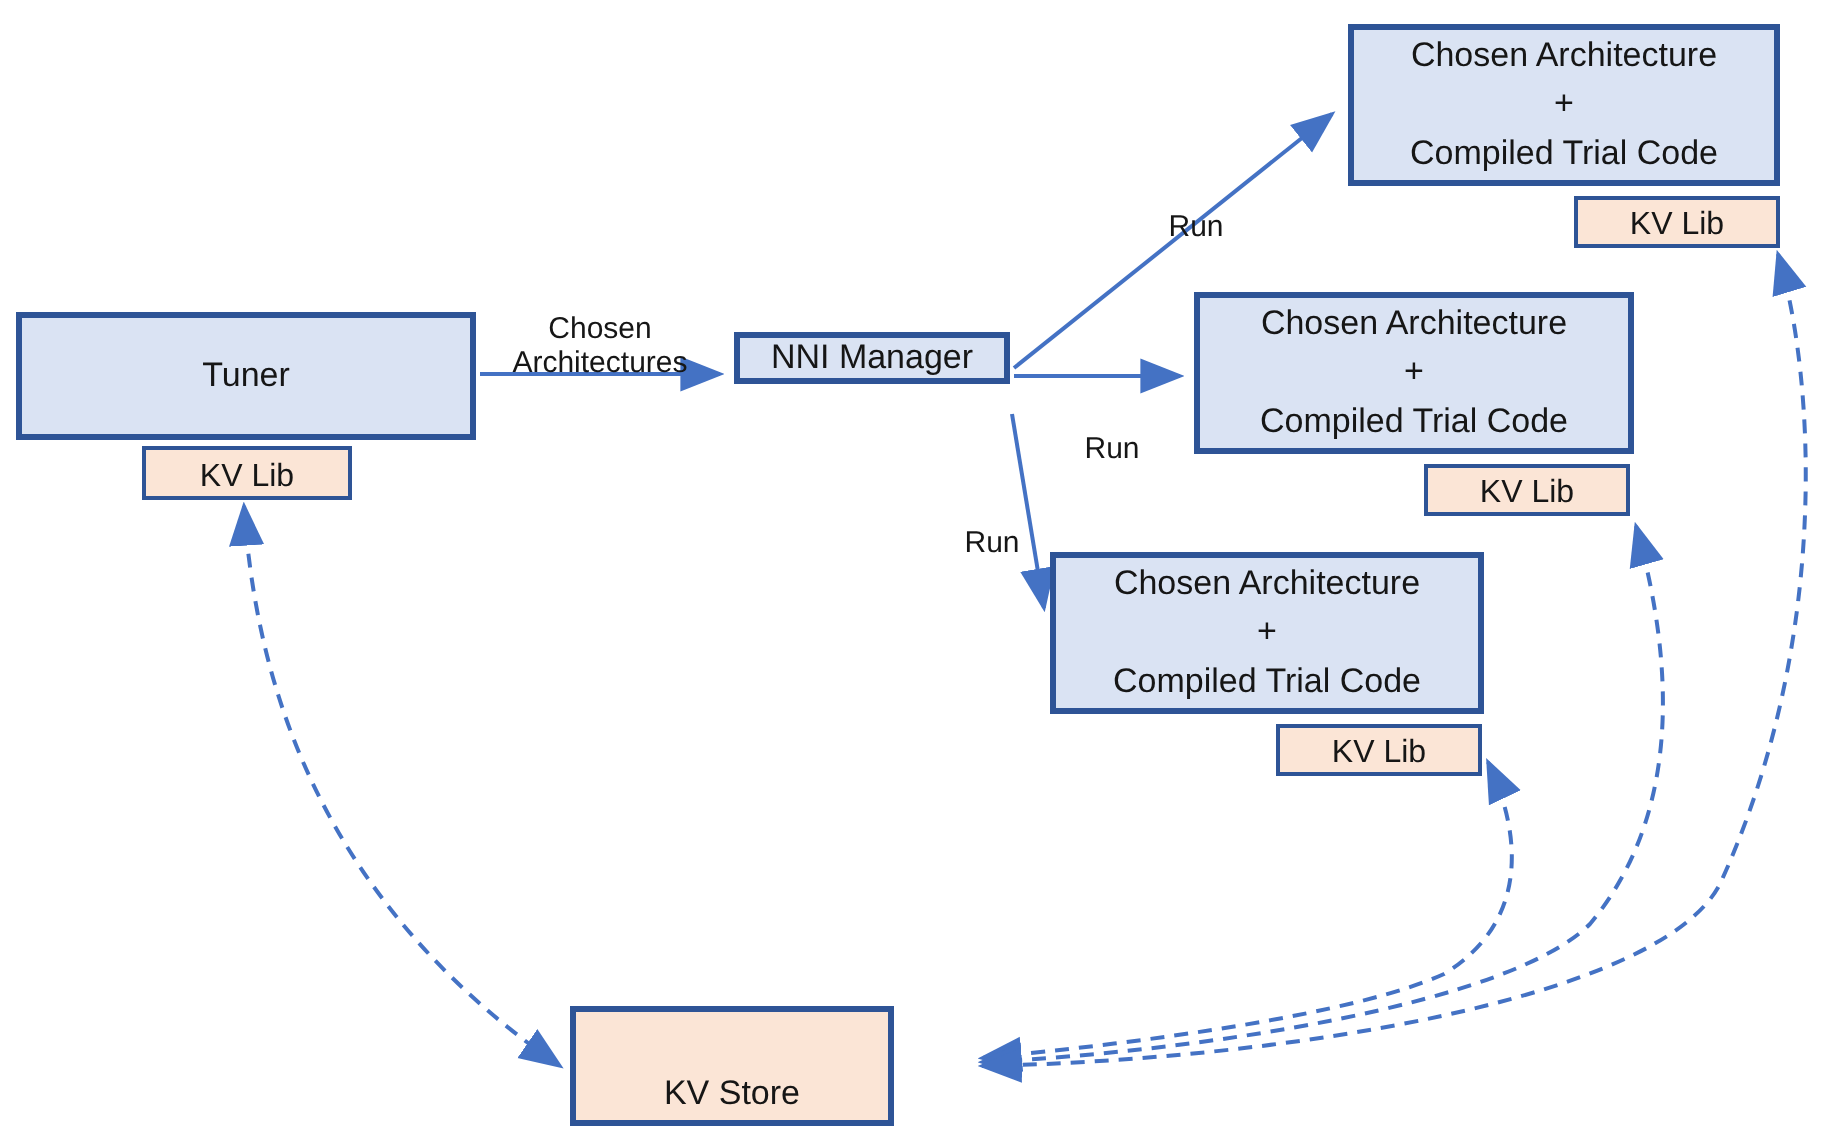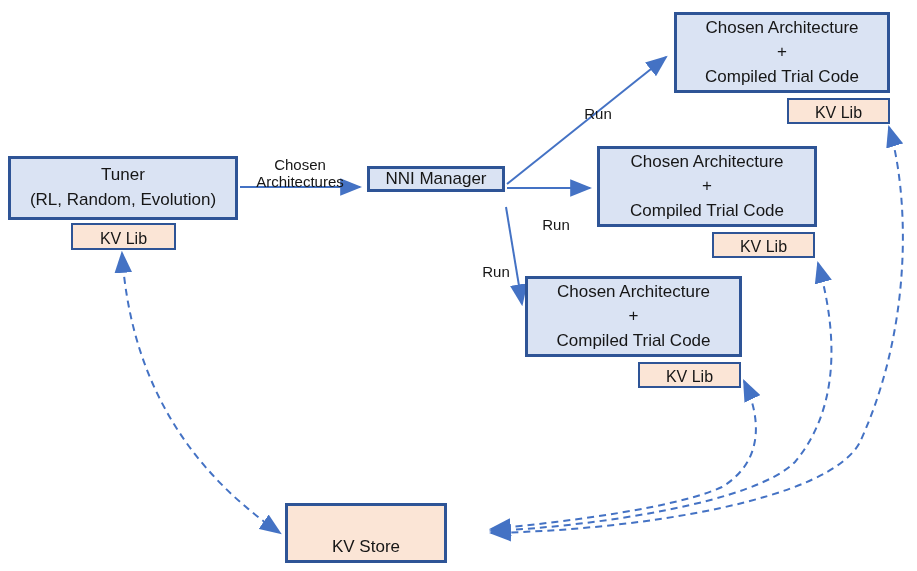--- a/index.html
+++ b/index.html
@@ -70,21 +70,20 @@
     <path d="M 506 207 L 522 304" stroke="#4472c4" stroke-width="2" fill="none" marker-end="url(#ah)"></path>
 
     <path d="M 122 253 C 128 345, 162 452, 280 533" stroke="#4472c4" stroke-width="2" fill="none" stroke-dasharray="7 5" marker-start="url(#ah)" marker-end="url(#ah)"></path>
     <path d="M 744 381 C 760 415, 766 460, 722 487 C 678 507, 575 521, 491 529" stroke="#4472c4" stroke-width="2" fill="none" stroke-dasharray="7 5" marker-start="url(#ah)" marker-end="url(#ah)"></path>
     <path d="M 818 263 C 834 320, 845 402, 795 462 C 755 502, 600 526, 491 531" stroke="#4472c4" stroke-width="2" fill="none" stroke-dasharray="7 5" marker-start="url(#ah)" marker-end="url(#ah)"></path>
     <path d="M 889 127 C 908 190, 915 322, 860 442 C 830 500, 640 530, 491 533" stroke="#4472c4" stroke-width="2" fill="none" stroke-dasharray="7 5" marker-start="url(#ah)" marker-end="url(#ah)"></path>
   </svg>
 
   <div class="node" style="left:8px; top:156px; width:230px; height:64px;">
     <span>Tuner</span>
-    <span>(RL, Random, Evolution)</span>
   </div>
 
   <div class="node peach kvlib" style="left:71px; top:223px; width:105px; height:27px;">
     <span>KV Lib</span>
   </div>
 
   <div class="node" style="left:367px; top:166px; width:138px; height:26px;">
     <span>NNI Manager</span>
   </div>
 

